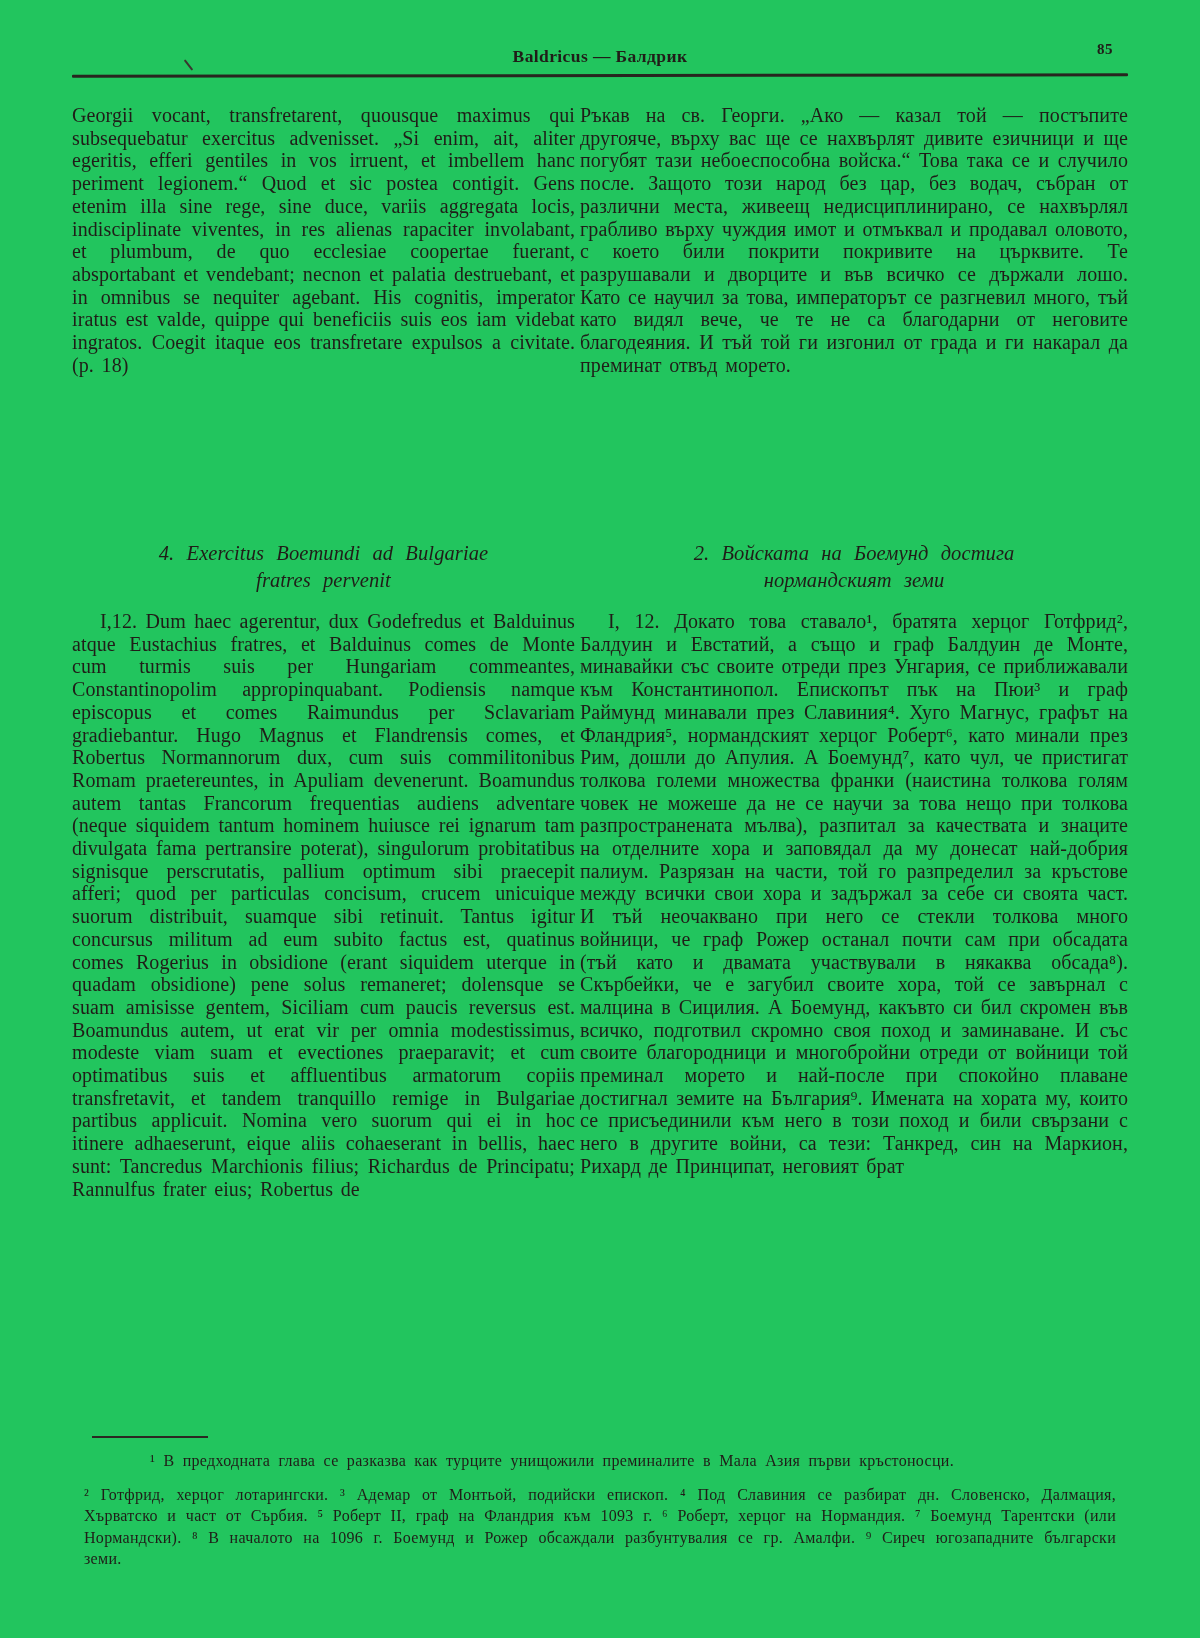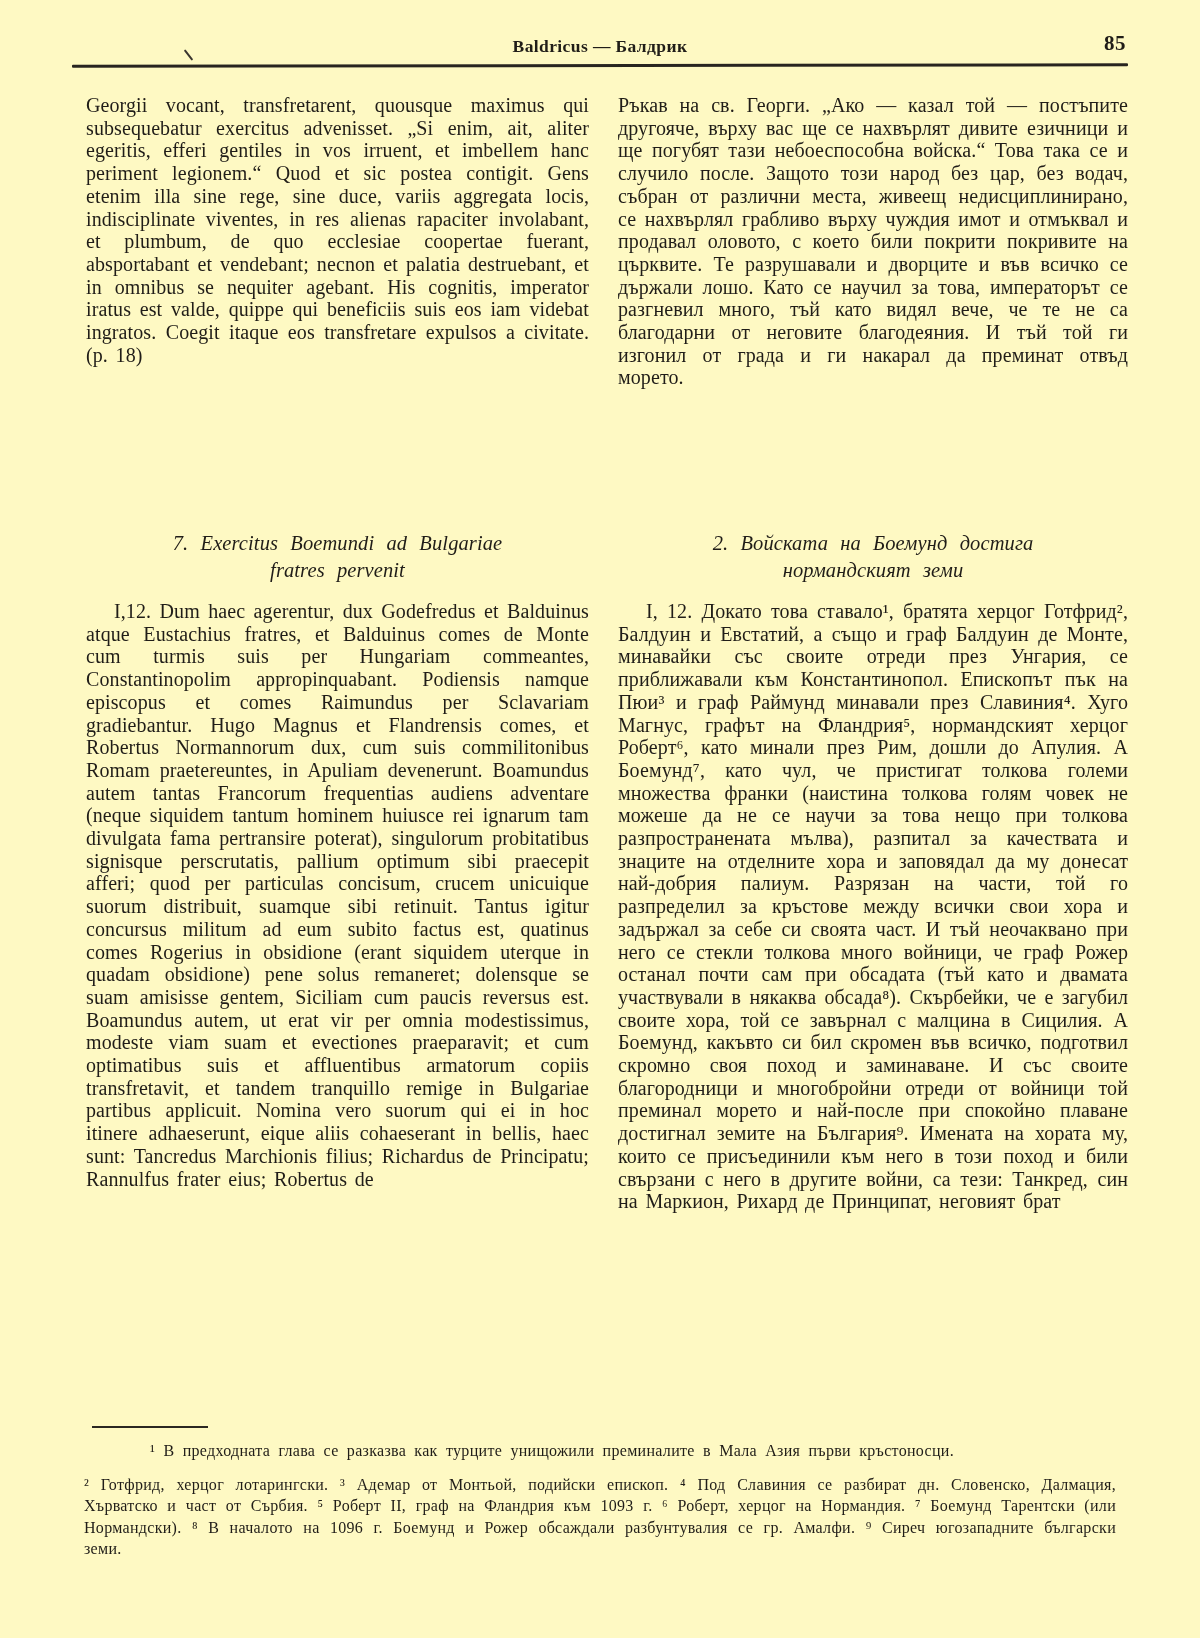--- a/index.html
+++ b/index.html
@@ -1,48 +1,48 @@
 <!DOCTYPE html>
 <html><head>
 <meta charset="utf-8">
 <style>
   html,body{margin:0;padding:0;background:#e8e6e1;}
   .page{
     width:1200px;height:1638px;
-    background:#fef9c3;
+    background:#22c55e;
     color:#201d18;
     font-family:"Liberation Serif","DejaVu Serif",serif;
     box-sizing:border-box;
-    padding:30px 72px 0 72px;
+    padding:40px 72px 0 72px;
     position:relative;
     overflow:hidden;
   }
   .page-header{position:relative;height:32px;}
   .running-title{
     position:absolute;left:0;right:0;top:6px;
     text-align:center;
     font-weight:bold;font-size:17.5px;letter-spacing:.4px;
   }
   .page-number{
-    position:absolute;right:2px;top:1px;
-    font-weight:bold;font-size:21px;letter-spacing:.5px;
+    position:absolute;right:15px;top:1px;
+    font-weight:bold;font-size:15px;letter-spacing:.5px;
   }
   .scan-artifact{
     position:absolute;left:110px;top:24px;
     width:13px;height:2px;background:#3a362f;
     transform:rotate(52deg);border-radius:1px;
   }
   .header-rule{
     height:3px;background:#28251f;margin-top:2px;
     border-radius:1px;transform:rotate(-.08deg);
   }
   .columns{
-    display:flex;gap:29px;
+    display:flex;gap:5px;
     margin-top:27px;
-    height:1254px;overflow:hidden;margin-left:14px;
+    height:1254px;overflow:hidden;
   }
   .col{
     font-size:20px;line-height:22.7px;
     text-align:justify;word-spacing:2.5px;letter-spacing:.1px;
   }
   .col-left{width:503px;flex:none;}
   .col-right{flex:1;}
   .para{margin:0;}
   .para-first{height:436px;overflow:hidden;}
   .section-heading{
@@ -75,21 +75,21 @@
     <div class="page-number">85</div>
   </header>
 
   <div class="header-rule"></div>
 
   <main class="columns">
 
     <section class="col col-left">
       <p class="para para-first">Georgii vocant, transfretarent, quousque maximus qui subsequebatur exercitus advenisset. „Si enim, ait, aliter egeritis, efferi gentiles in vos irruent, et imbellem hanc periment legionem.“ Quod et sic postea contigit. Gens etenim illa sine rege, sine duce, variis aggregata locis, indisciplinate viventes, in res alienas rapaciter involabant, et plumbum, de quo ecclesiae coopertae fuerant, absportabant et vendebant; necnon et palatia destruebant, et in omnibus se nequiter agebant. His cognitis, imperator iratus est valde, quippe qui beneficiis suis eos iam videbat ingratos. Coegit itaque eos transfretare expulsos a civitate. (p. 18)</p>
       <div class="section-heading">
-        <span>7. Exercitus Boemundi ad Bulgariae</span>
+        <span>4. Exercitus Boemundi ad Bulgariae</span>
         <span>fratres pervenit</span>
       </div>
       <p class="para para-indent">I,12. Dum haec agerentur, dux Godefredus et Balduinus atque Eustachius fratres, et Balduinus comes de Monte cum turmis suis per Hungariam commeantes, Constantinopolim appropinquabant. Podiensis namque episcopus et comes Raimundus per Sclavariam gradiebantur. Hugo Magnus et Flandrensis comes, et Robertus Normannorum dux, cum suis commilitonibus Romam praetereuntes, in Apuliam devenerunt. Boamundus autem tantas Francorum frequentias audiens adventare (neque siquidem tantum hominem huiusce rei ignarum tam divulgata fama pertransire poterat), singulorum probitatibus signisque perscrutatis, pallium optimum sibi praecepit afferi; quod per particulas concisum, crucem unicuique suorum distribuit, suamque sibi retinuit. Tantus igitur concursus militum ad eum subito factus est, quatinus comes Rogerius in obsidione (erant siquidem uterque in quadam obsidione) pene solus remaneret; dolensque se suam amisisse gentem, Siciliam cum paucis reversus est. Boamundus autem, ut erat vir per omnia modestissimus, modeste viam suam et evectiones praeparavit; et cum optimatibus suis et affluentibus armatorum copiis transfretavit, et tandem tranquillo remige in Bulgariae partibus applicuit. Nomina vero suorum qui ei in hoc itinere adhaeserunt, eique aliis cohaeserant in bellis, haec sunt: Tancredus Marchionis filius; Richardus de Principatu; Rannulfus frater eius; Robertus de</p>
     </section>
 
     <section class="col col-right">
       <p class="para para-first">Ръкав на св. Георги. „Ако — казал той — постъпите другояче, върху вас ще се нахвърлят дивите езичници и ще погубят тази небоеспособна войска.“ Това така се и случило после. Защото този народ без цар, без водач, събран от различни места, живеещ недисциплинирано, се нахвърлял грабливо върху чуждия имот и отмъквал и продавал оловото, с което били покрити покривите на църквите. Те разрушавали и дворците и във всичко се държали лошо. Като се научил за това, императорът се разгневил много, тъй като видял вече, че те не са благодарни от неговите благодеяния. И тъй той ги изгонил от града и ги накарал да преминат отвъд морето.</p>
       <div class="section-heading">
         <span>2. Войската на Боемунд достига</span>
         <span>нормандският земи</span>

